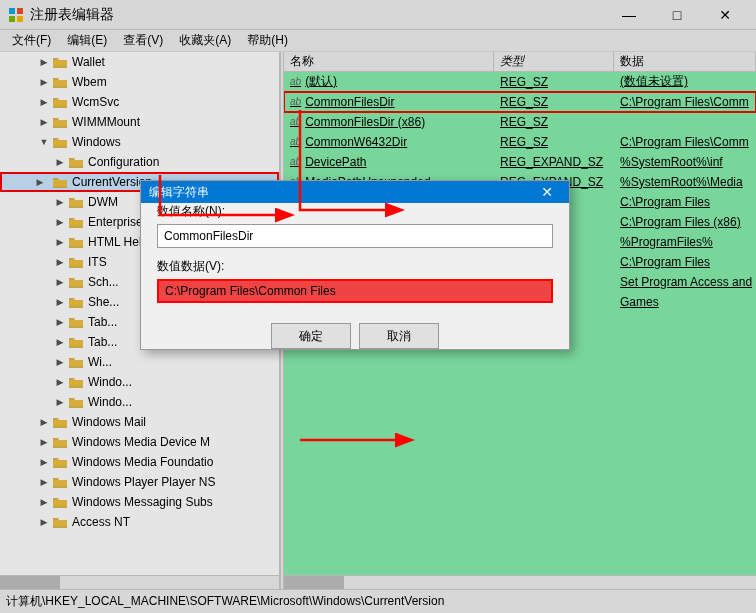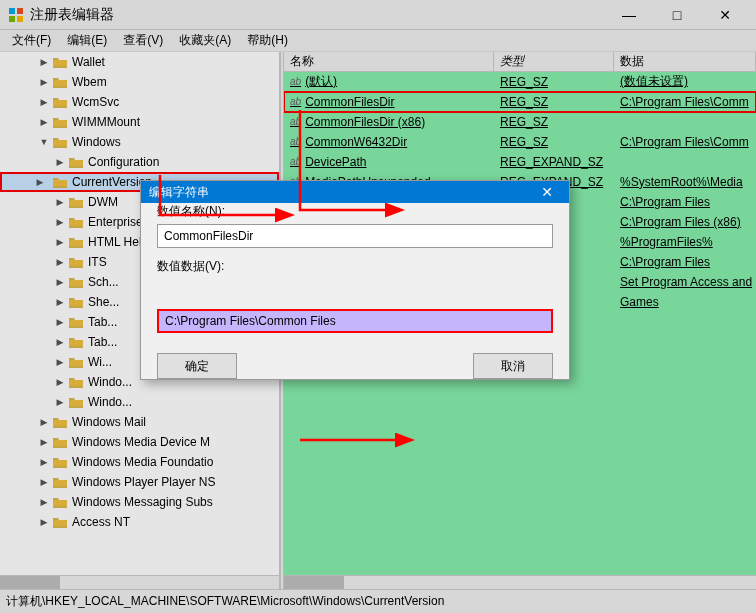--- a/index.html
+++ b/index.html
@@ -202,24 +202,24 @@
     .dialog-label { display: block; margin-bottom: 4px; font-size: 12px; }
     .dialog-input {
       width: 100%;
       height: 24px;
       border: 1px solid #999;
       background: white;
       padding: 2px 6px;
       font-size: 12px;
       outline: none;
     }
-    .dialog-input.highlight { border: 2px solid red; background: #c4b5fd; margin-top: 30px; }
+    .dialog-input.highlight { border: 2px solid red; background: #ef4444; }
     .dialog-buttons {
       display: flex;
-      justify-content: space-between;
+      justify-content: center;
       gap: 8px;
       margin-top: 14px;
       padding-top: 6px;
     }
     .dialog-btn {
       min-width: 80px; height: 26px;
       border: 1px solid #999;
       background: #e0e0e0;
       cursor: pointer;
       font-size: 12px;
@@ -604,20 +604,21 @@
         <div class="reg-cell reg-cell-type">REG_SZ</div>
         <div class="reg-cell reg-cell-data">C:\Program Files\Comm</div>
       </div>
 
       <div class="reg-row">
         <div class="reg-cell reg-cell-name">
           <span style="color:#666;font-style:italic;margin-right:4px;font-size:10px;">ab</span>
           <span>DevicePath</span>
         </div>
         <div class="reg-cell reg-cell-type">REG_EXPAND_SZ</div>
+        <div class="reg-cell reg-cell-data">%SystemRoot%\inf</div>
       </div>
 
       <div class="reg-row">
         <div class="reg-cell reg-cell-name">
           <span style="color:#666;font-style:italic;margin-right:4px;font-size:10px;">ab</span>
           <span>MediaPathUnexpanded</span>
         </div>
         <div class="reg-cell reg-cell-type">REG_EXPAND_SZ</div>
         <div class="reg-cell reg-cell-data">%SystemRoot%\Media</div>
       </div>

